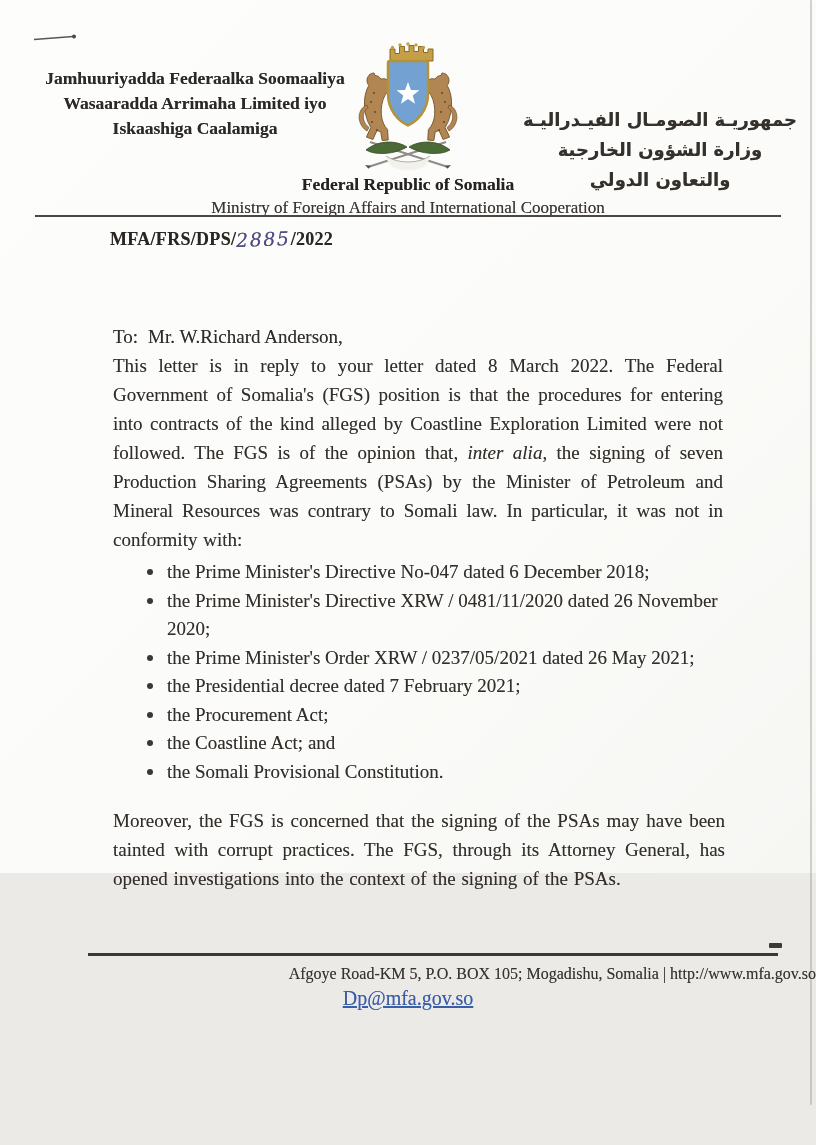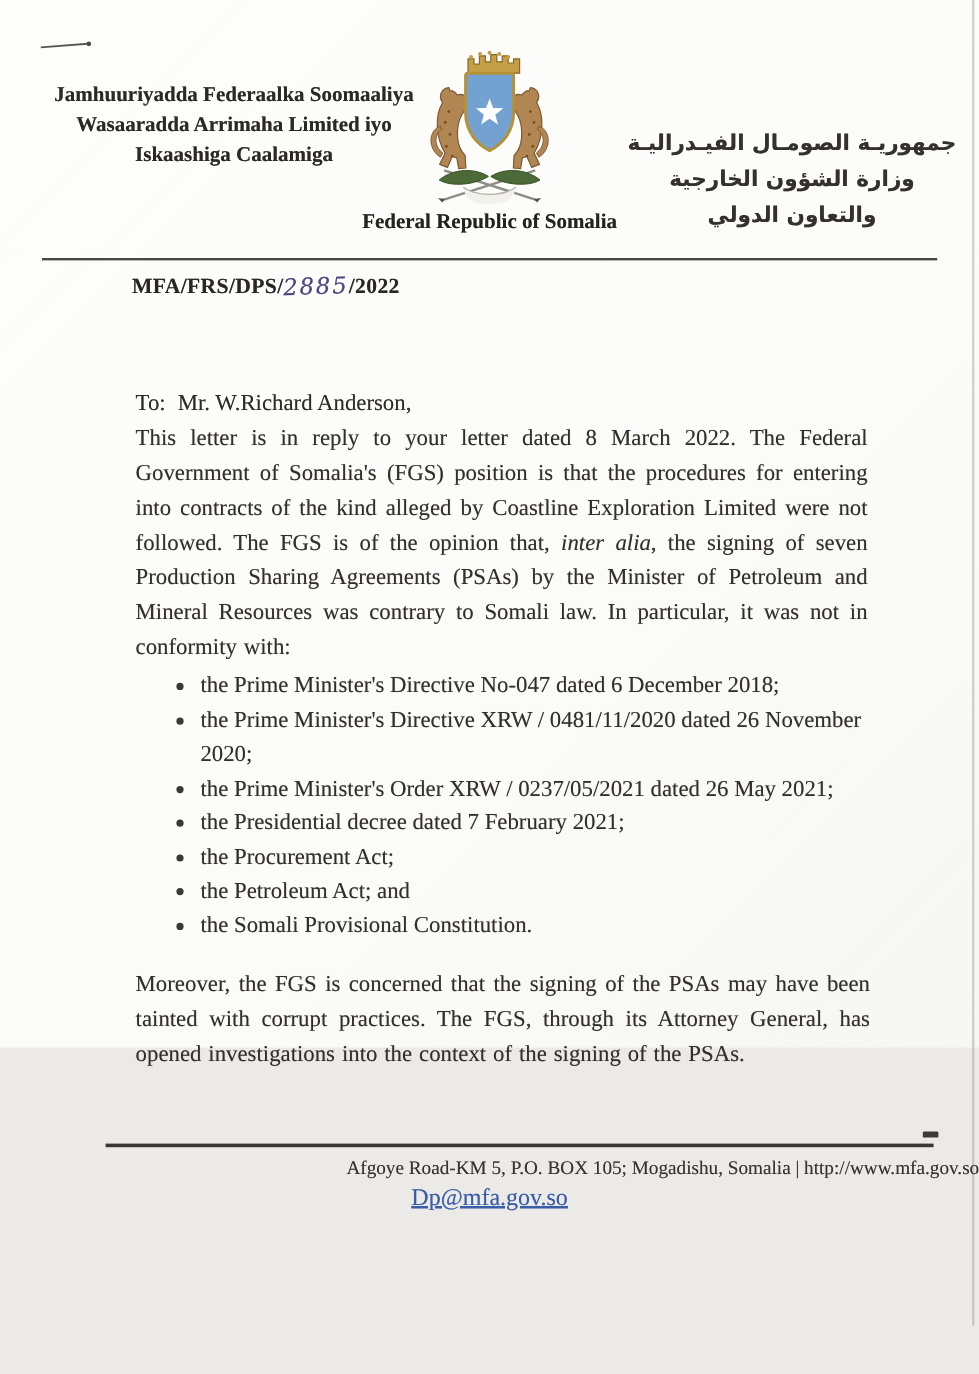--- a/index.html
+++ b/index.html
@@ -134,20 +134,21 @@
   </svg>
 
   <div class="arabic">
     <div>جمهوريـة الصومـال الفيـدراليـة</div>
     <div>وزارة الشؤون الخارجية</div>
     <div>والتعاون الدولي</div>
   </div>
 
   <div class="title-block">
     <div class="title-en">Federal Republic of Somalia</div>
+    <div class="subtitle-en">Ministry of Foreign Affairs and International Cooperation</div>
   </div>
 
   <div class="header-rule"></div>
 
   <div class="ref-line">
     <span>MFA/FRS/DPS/</span><span class="ref-hand">2885</span><span>/2022</span>
   </div>
 
   <div class="to-line">
     <span>To:</span><span class="to-name">Mr. W.Richard Anderson,</span>
@@ -177,21 +178,21 @@
         <span class="li-text">the Presidential decree dated 7 February 2021;</span>
       </li>
 
       <li>
         <span class="dot"></span>
         <span class="li-text">the Procurement Act;</span>
       </li>
 
       <li>
         <span class="dot"></span>
-        <span class="li-text">the Petroleum Act; and</span>
+        <span class="li-text">the Coastline Act; and</span>
       </li>
 
       <li>
         <span class="dot"></span>
         <span class="li-text">the Somali Provisional Constitution.</span>
       </li>
     </ul>
 
   <div class="para para2">Moreover, the FGS is concerned that the signing of the PSAs may have been tainted with corrupt practices. The FGS, through its Attorney General, has opened investigations into the context of the signing of the PSAs.</div>
 

